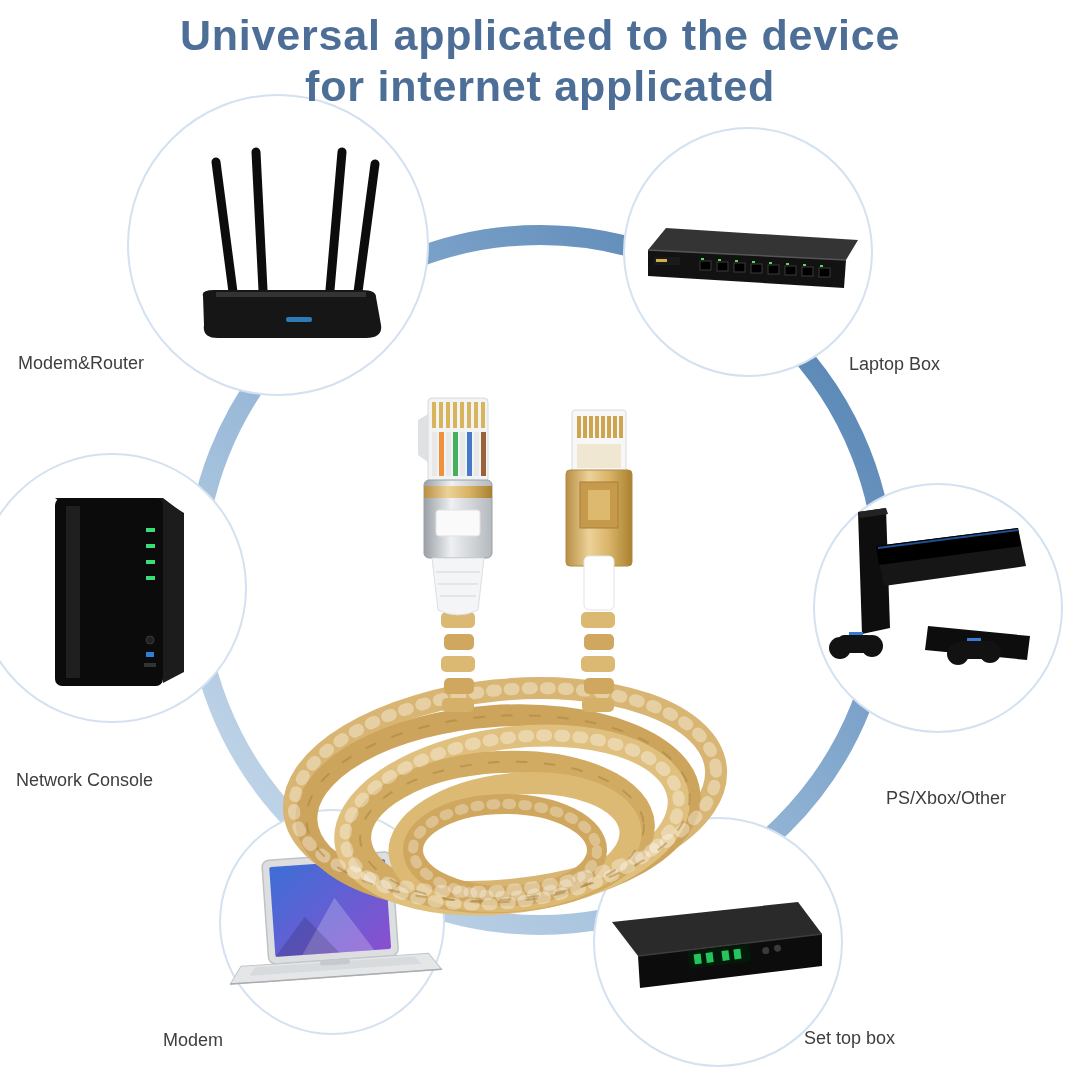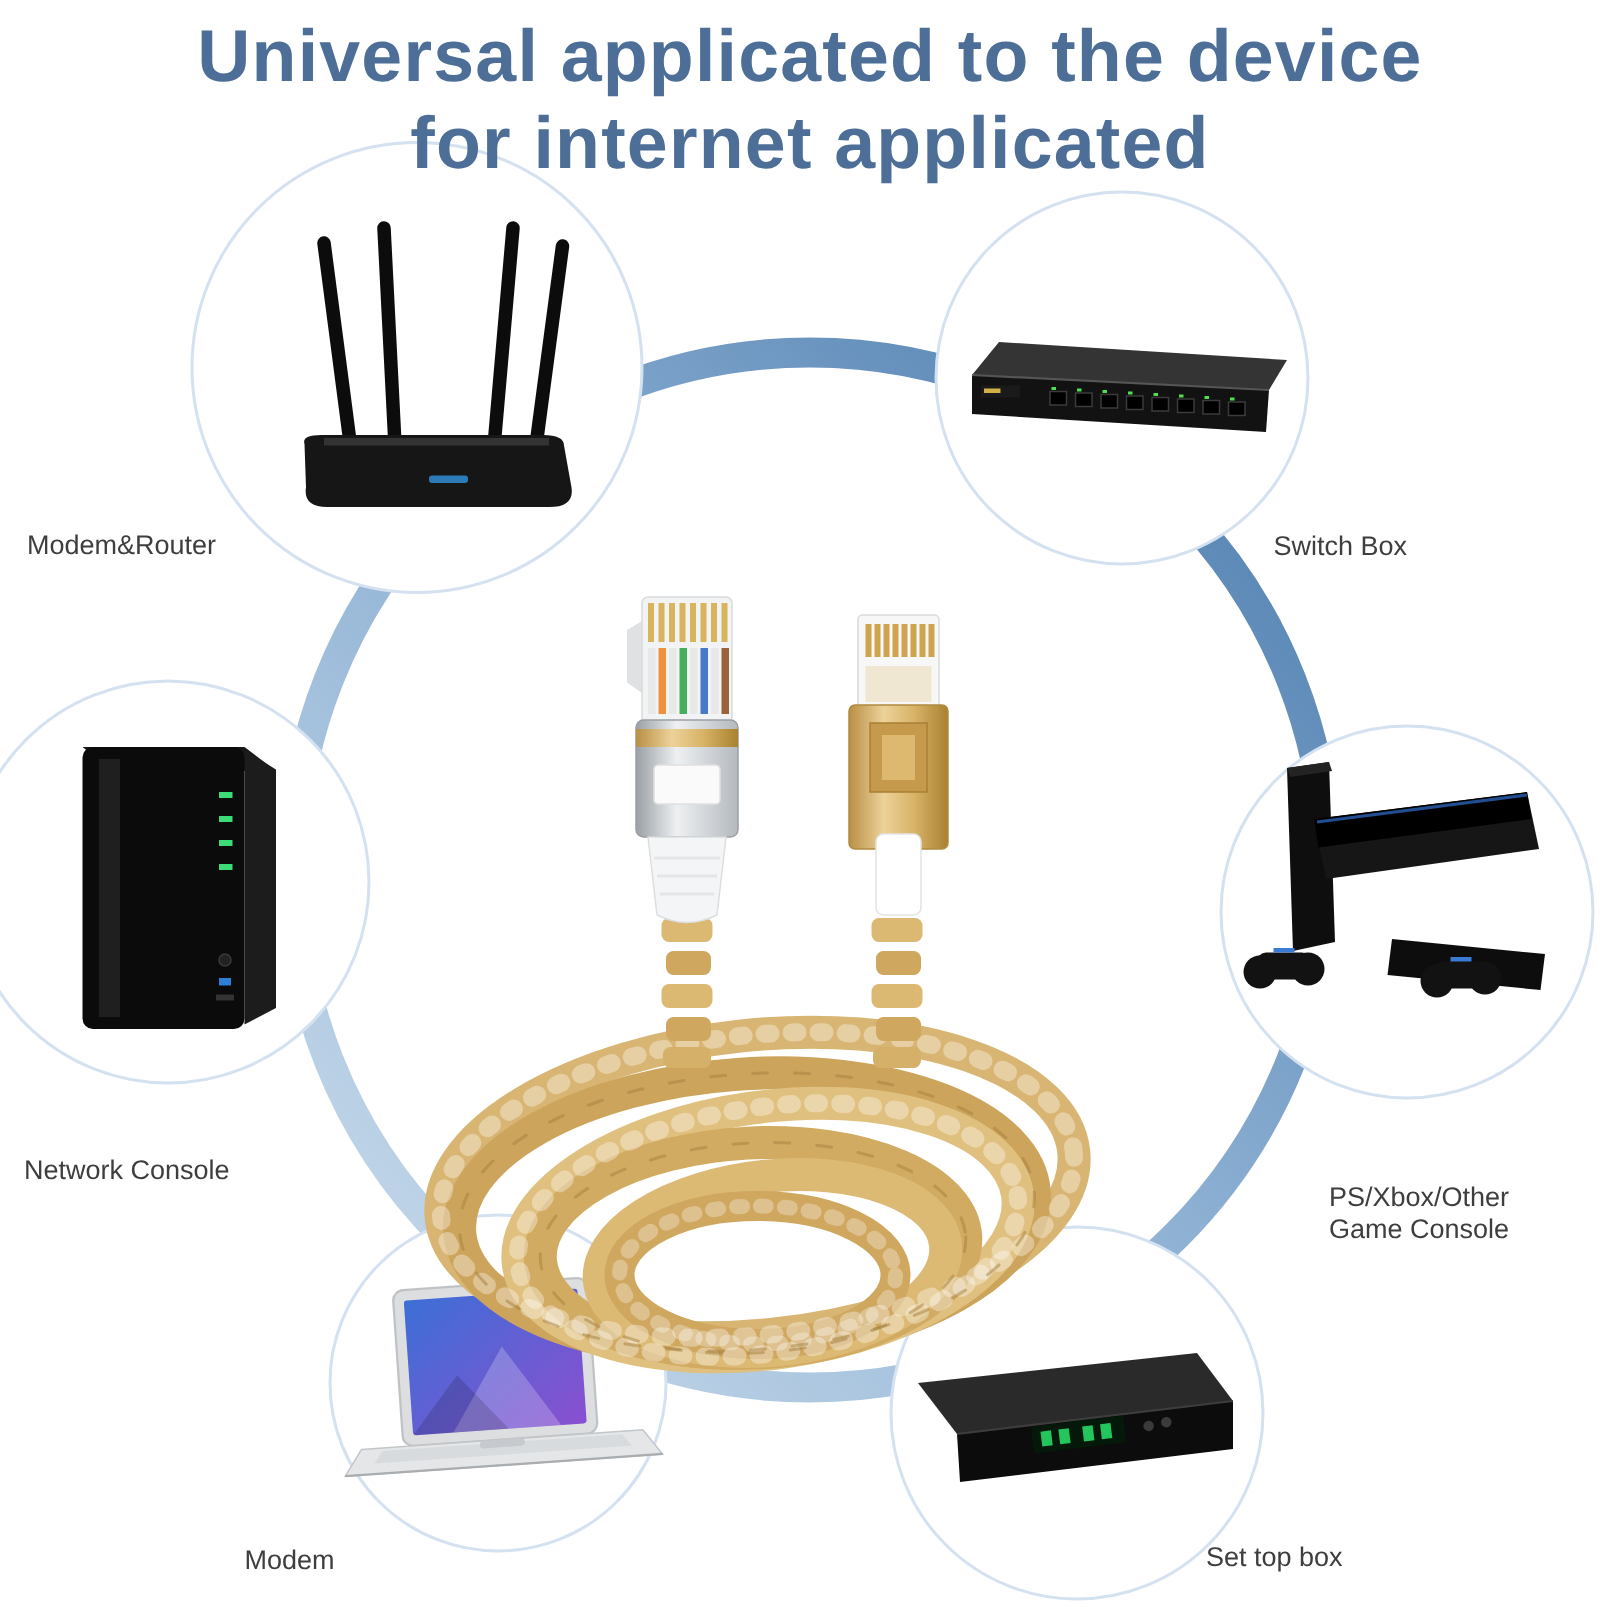--- a/index.html
+++ b/index.html
@@ -7,21 +7,21 @@
     position:relative;
     width:1080px;height:1071px;
     background:#ffffff;
     overflow:hidden;
     font-family:"Liberation Sans",sans-serif;
   }
   .graphic{position:absolute;left:0;top:0;}
   .main-title{
     position:absolute;top:10px;left:0;width:100%;
     text-align:center;
-    font-size:49px;font-weight:700;
+    font-size:43px;font-weight:700;
     color:#4d6f97;letter-spacing:0.8px;line-height:1.18;
   }
   .device-label{
     position:absolute;
     font-size:18px;color:#3e3e3e;line-height:1.15;
     white-space:nowrap;
     margin-top:20px;
   }
 </style>
 </head>
@@ -252,26 +252,25 @@
     </g>
   </svg>
 
   <div class="main-title">
     <div>Universal applicated to the device</div>
     <div>for internet applicated</div>
   </div>
 
   <div class="device-label" style="left:18px;top:333px">Modem&amp;Router</div>
 
-  <div class="device-label" style="left:849px;top:334px">Switch Box</div>
+  <div class="device-label" style="left:849px;top:334px">Laptop Box</div>
 
   <div class="device-label" style="left:16px;top:750px">Network Console</div>
 
   <div class="device-label" style="left:886px;top:768px">
     <div>PS/Xbox/Other</div>
-    <div>Game Console</div>
   </div>
 
   <div class="device-label" style="left:163px;top:1010px">Modem</div>
 
   <div class="device-label" style="left:804px;top:1008px">Set top box</div>
 
 </div>
 
 </body></html>

